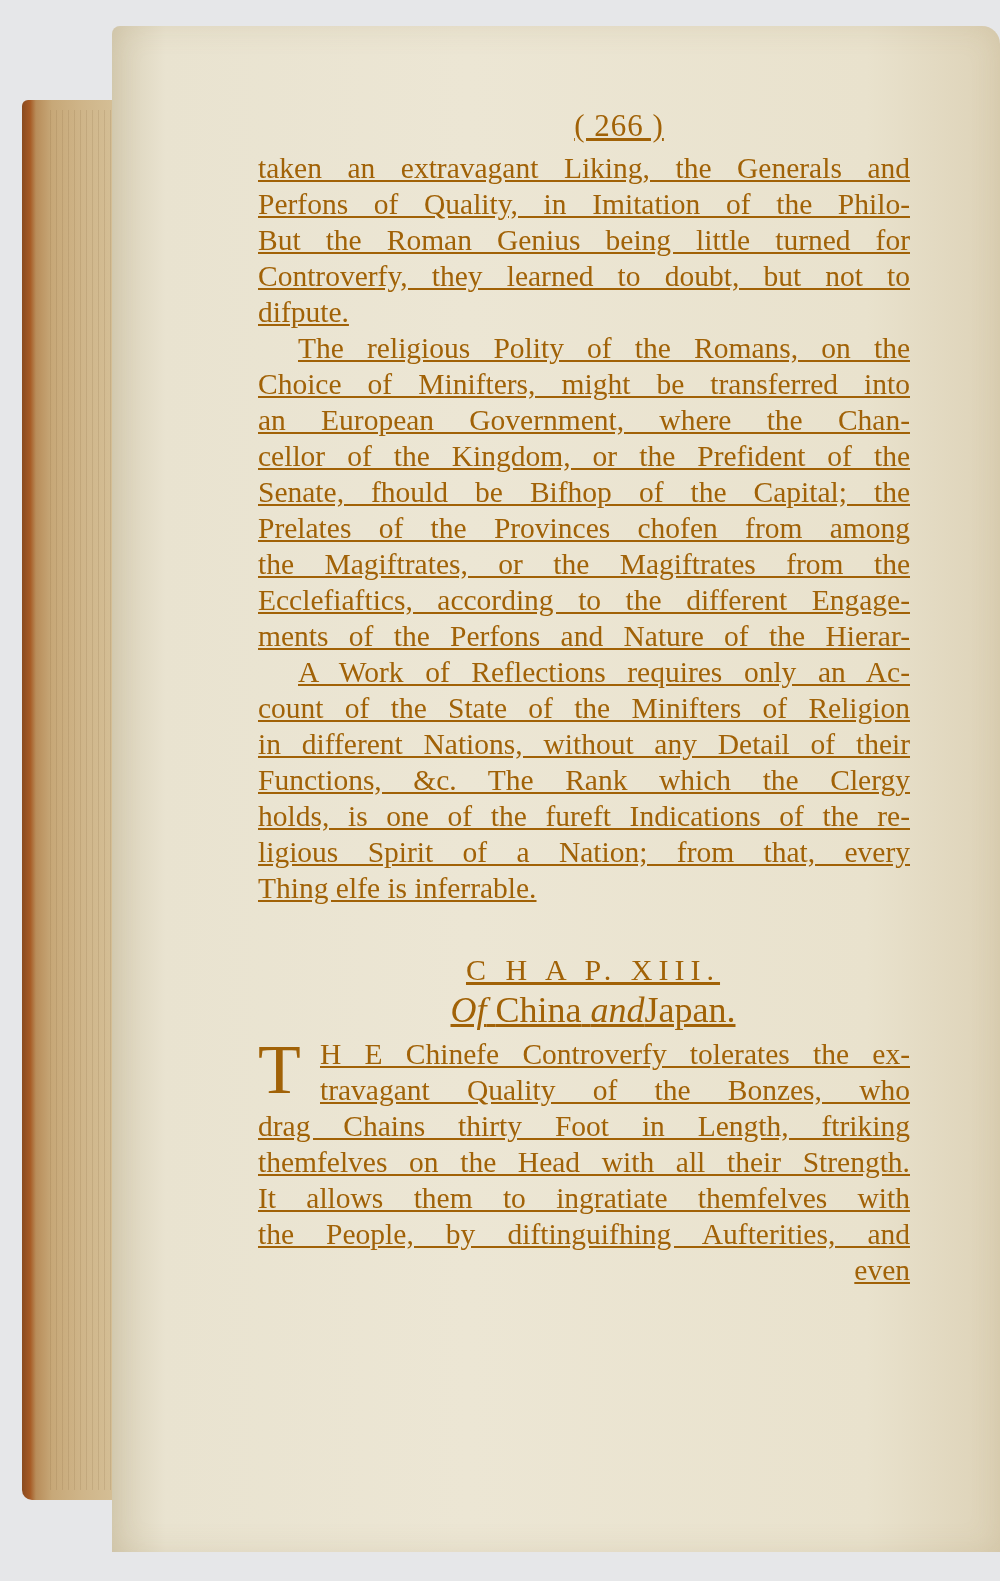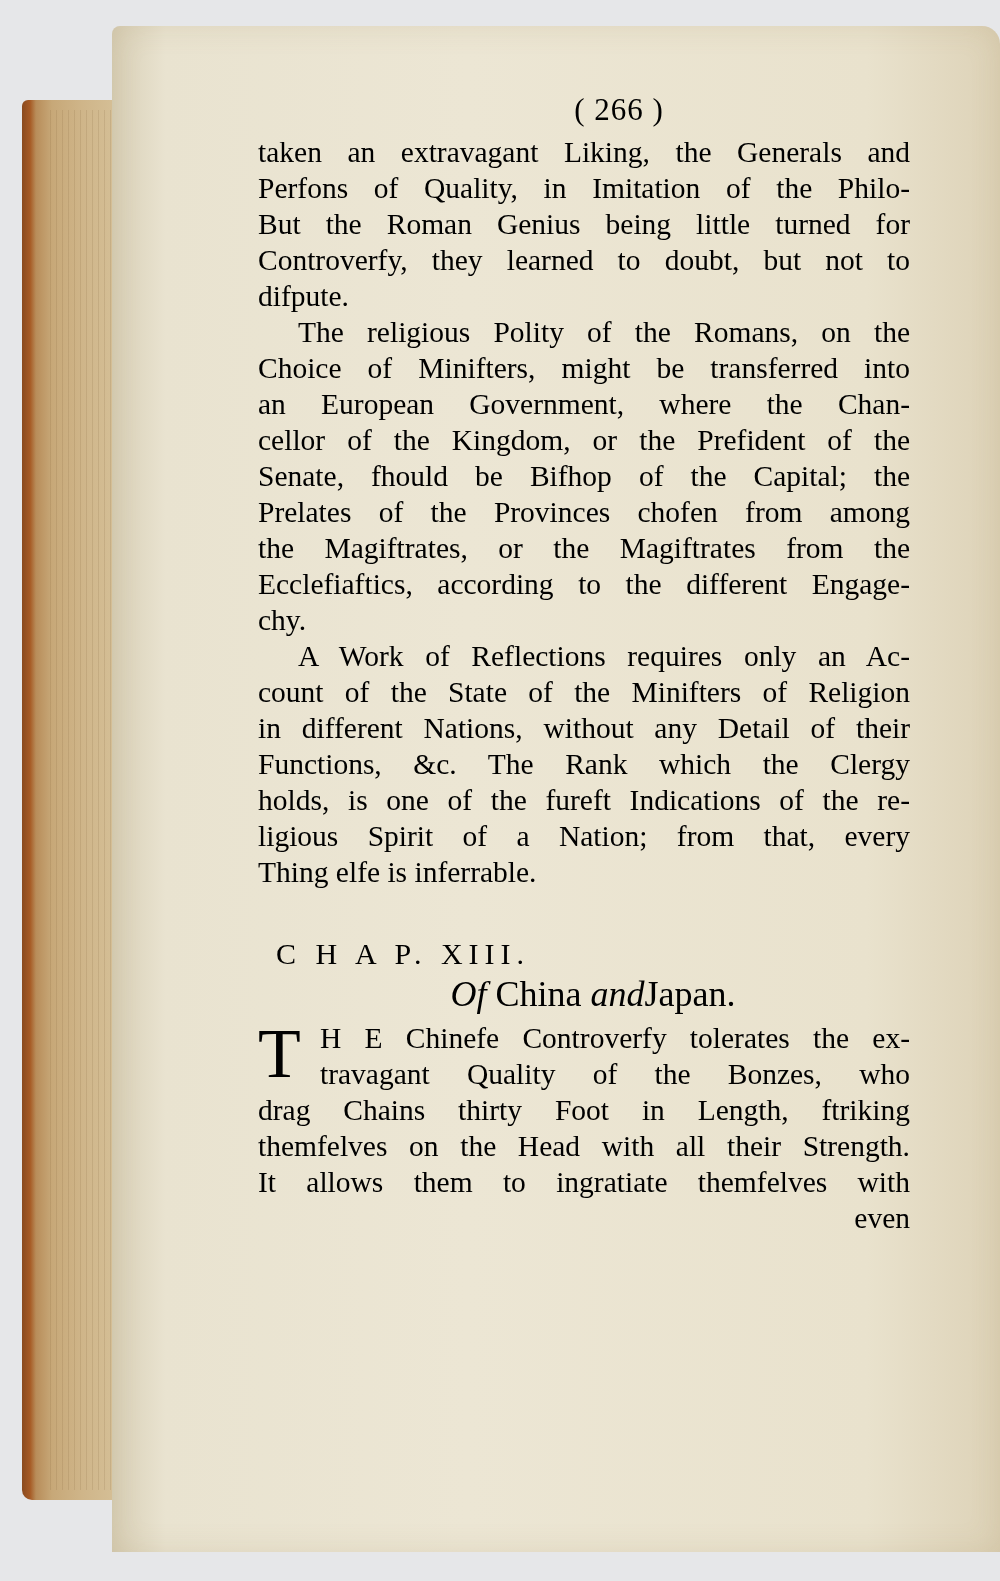--- a/index.html
+++ b/index.html
@@ -17,29 +17,29 @@
     position: absolute; left: 50px; top: 110px; width: 70px; height: 1380px;
     background: repeating-linear-gradient(90deg, rgba(120,90,50,0.15) 0 1px, transparent 1px 6px);
   }
   .page {
     position: absolute; left: 112px; top: 26px; width: 888px; height: 1526px;
     background: linear-gradient(90deg, #d8cfb6 0%, #e9e3d0 6%, #ece6d4 40%, #e9e2cd 85%, #ddd2b7 100%);
     border-radius: 8px 18px 0 0;
     box-shadow: inset 0 0 30px rgba(150,120,70,0.15);
   }
   .text-block {
-    position: absolute; left: 258px; top: 92px; width: 652px;
-    color: #000000; font-size: 29.5px; line-height: 36px;
+    position: absolute; left: 258px; top: 108px; width: 652px;
+    color: #a16207; font-size: 29.5px; line-height: 36px; text-decoration: underline;
   }
   .folio { text-align: center; font-size: 31px; margin-bottom: 6px; letter-spacing: 1px; padding-left: 70px; }
   .line { display: block; text-align: justify; text-align-last: justify; white-space: nowrap; height: 36px; }
   .line.last { text-align-last: left; }
   .line.indent { padding-left: 40px; }
   .line.right { text-align: right; text-align-last: right; }
-  .chap { text-align: left; font-size: 30px; letter-spacing: 6px; margin-top: 46px; height: 40px; padding-left: 18px; }
+  .chap { text-align: center; font-size: 30px; letter-spacing: 6px; margin-top: 46px; height: 40px; padding-left: 18px; }
   .subtitle { text-align: center; font-size: 36px; height: 44px; padding-left: 18px; }
   .dropcap-wrap { position: relative; }
   .dropcap {
     position: absolute; left: 0; top: 2px; font-size: 70px; line-height: 64px;
   }
   .dc-indent { padding-left: 62px; }
 </style>
 </head>
 <body>
 
@@ -60,21 +60,21 @@
 
   <div>
     <span class="line indent">The religious Polity of the Romans, on the</span>
     <span class="line">Choice of Minifters, might be transferred into</span>
     <span class="line">an European Government, where the Chan-</span>
     <span class="line">cellor of the Kingdom, or the Prefident of the</span>
     <span class="line">Senate, fhould be Bifhop of the Capital; the</span>
     <span class="line">Prelates of the Provinces chofen from among</span>
     <span class="line">the Magiftrates, or the Magiftrates from the</span>
     <span class="line">Ecclefiaftics, according to the different Engage-</span>
-    <span class="line last">chy.</span>
+    <span class="line">ments of the Perfons and Nature of the Hierar-</span>
   </div>
 
   <div>
     <span class="line indent">A Work of Reflections requires only an Ac-</span>
     <span class="line">count of the State of the Minifters of Religion</span>
     <span class="line">in different Nations, without any Detail of their</span>
     <span class="line">Functions, &amp;c. The Rank which the Clergy</span>
     <span class="line">holds, is one of the fureft Indications of the re-</span>
     <span class="line">ligious Spirit of a Nation; from that, every</span>
     <span class="line last">Thing elfe is inferrable.</span>
@@ -87,15 +87,16 @@
     <i>and</i><span>Japan.</span>
   </div>
 
   <div class="dropcap-wrap">
     <span class="dropcap">T</span>
     <span class="line dc-indent">H E Chinefe Controverfy tolerates the ex-</span>
     <span class="line dc-indent">travagant Quality of the Bonzes, who</span>
     <span class="line">drag Chains thirty Foot in Length, ftriking</span>
     <span class="line">themfelves on the Head with all their Strength.</span>
     <span class="line">It allows them to ingratiate themfelves with</span>
+    <span class="line">the People, by diftinguifhing Aufterities, and</span>
     <span class="line right">even</span>
   </div>
 </div>
 
 </body></html>

